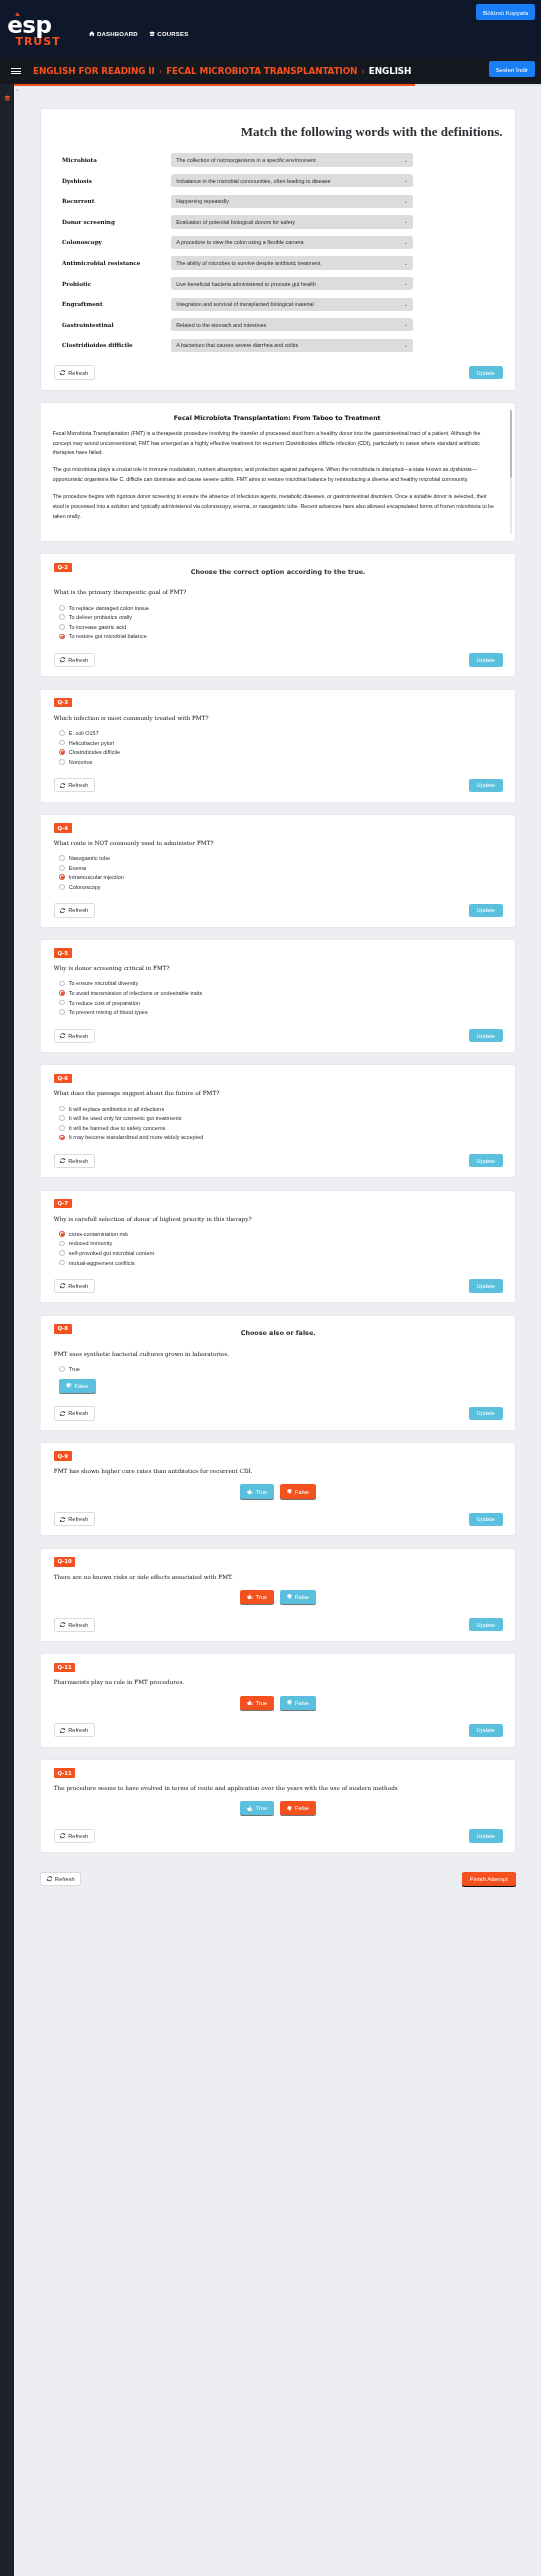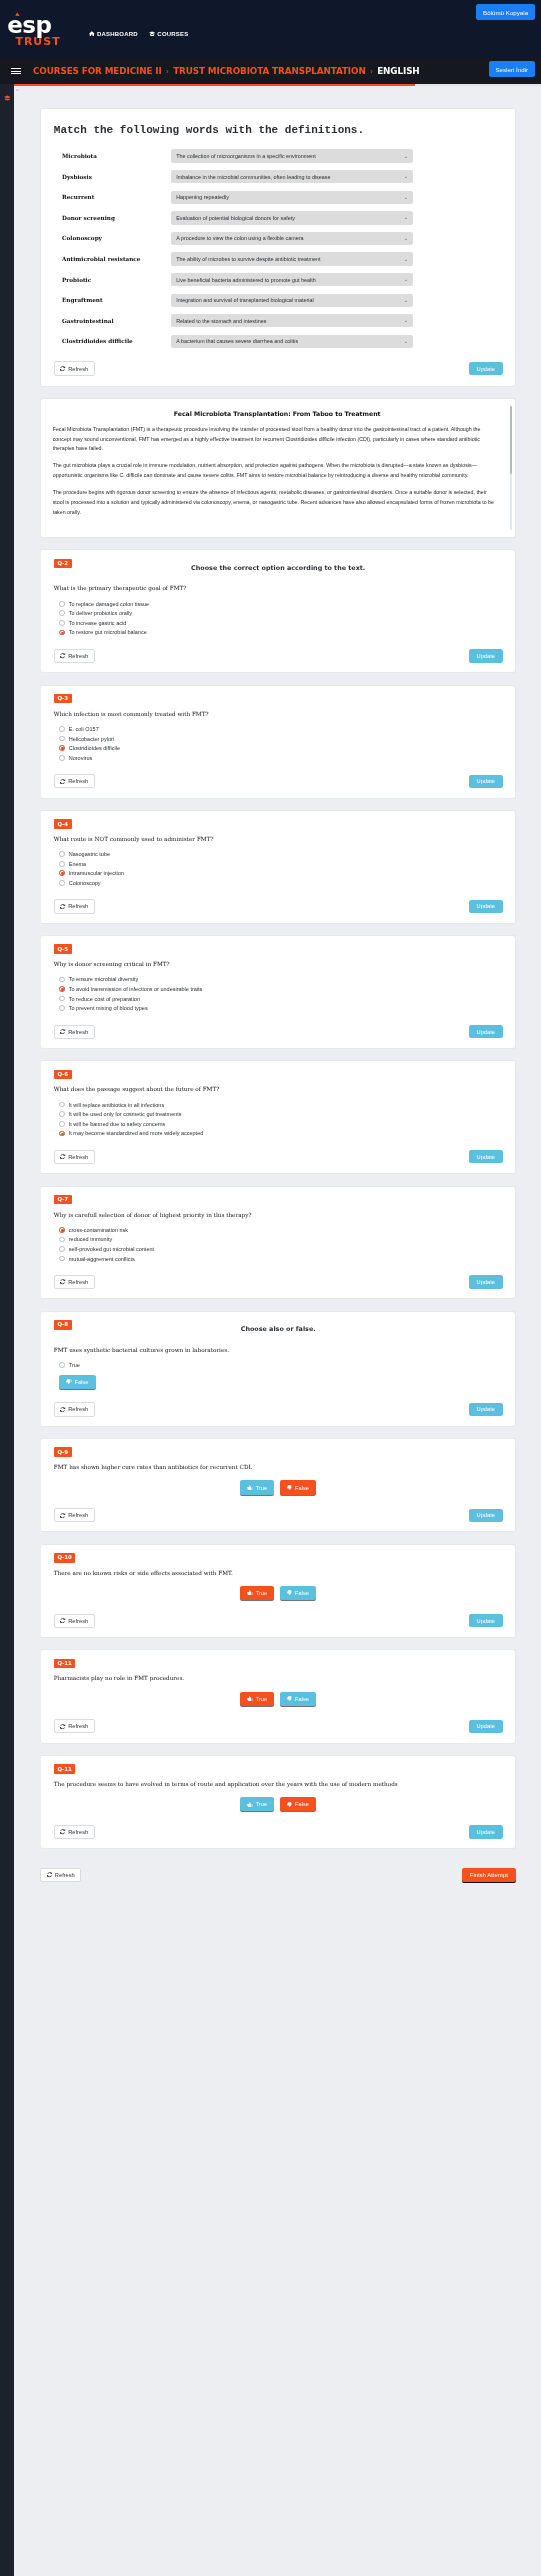--- a/index.html
+++ b/index.html
@@ -167,24 +167,24 @@
 
   
   .card {
     background: #fff;
     border: 0.5px solid #e3e6ea;
     border-radius: 3.1px;
     padding: 11.3px 12.4px 10.3px 12.4px;
     margin-bottom: 11.3px;
   }
   .card-title {
-    text-align: left;
-    font-family: Liberation Mono, monospace;
+    text-align: right;
+    font-family: Liberation Serif, serif;
     font-weight: bold;
-    font-size: 11px;
+    font-size: 13px;
     color: #2b2f33;
     margin: 4.1px 0 13.4px 0;
   }
 
   
   .match-row {
     display: flex;
     align-items: center;
     margin-bottom: 7.2px;
     padding-left: 8.2px;
@@ -430,23 +430,23 @@
   </div>
 </div>
 
 <div class="crumbbar">
   <div class="hamburger">
     <span></span>
       <span></span>
       <span></span>
   </div>
   <div>
-    <span class="crumb">COURSES FOR MEDICINE II</span>
+    <span class="crumb">ENGLISH FOR READING II</span>
     <span class="crumb-sep">›</span>
-    <span class="crumb">TRUST MICROBIOTA TRANSPLANTATION</span>
+    <span class="crumb">FECAL MICROBIOTA TRANSPLANTATION</span>
     <span class="crumb-sep">›</span>
     <span class="crumb last">ENGLISH</span>
   </div>
   <button class="btn-blue">Sesleri İndir</button>
 </div>
 
 <div class="page">
 
   <div class="leftrail">
     <div class="leftrail-icon">
@@ -554,21 +554,21 @@
         <div class="passage-p">Fecal Microbiota Transplantation (FMT) is a therapeutic procedure involving the transfer of processed stool from a healthy donor into the gastrointestinal tract of a patient. Although the concept may sound unconventional, FMT has emerged as a highly effective treatment for recurrent Clostridioides difficile infection (CDI), particularly in cases where standard antibiotic therapies have failed.</div>
         <div class="passage-p">The gut microbiota plays a crucial role in immune modulation, nutrient absorption, and protection against pathogens. When the microbiota is disrupted—a state known as dysbiosis—opportunistic organisms like C. difficile can dominate and cause severe colitis. FMT aims to restore microbial balance by reintroducing a diverse and healthy microbial community.</div>
         <div class="passage-p">The procedure begins with rigorous donor screening to ensure the absence of infectious agents, metabolic diseases, or gastrointestinal disorders. Once a suitable donor is selected, their stool is processed into a solution and typically administered via colonoscopy, enema, or nasogastric tube. Recent advances have also allowed encapsulated forms of frozen microbiota to be taken orally.</div>
         <div class="passage-scroll">
             <div></div>
           </div>
       </div>
 
       <div class="qcard">
         <div class="qbadge">Q-2</div>
-        <div class="qinstruction">Choose the correct option according to the text.</div>
+        <div class="qinstruction">Choose the correct option according to the true.</div>
         <div class="qtext">What is the primary therapeutic goal of FMT?</div>
         <div class="opts">
           <div class="opt">
               <span class="radio"></span>
               <span class="opt-label">To replace damaged colon tissue</span>
             </div>
           <div class="opt">
               <span class="radio"></span>
               <span class="opt-label">To deliver probiotics orally</span>
             </div>

